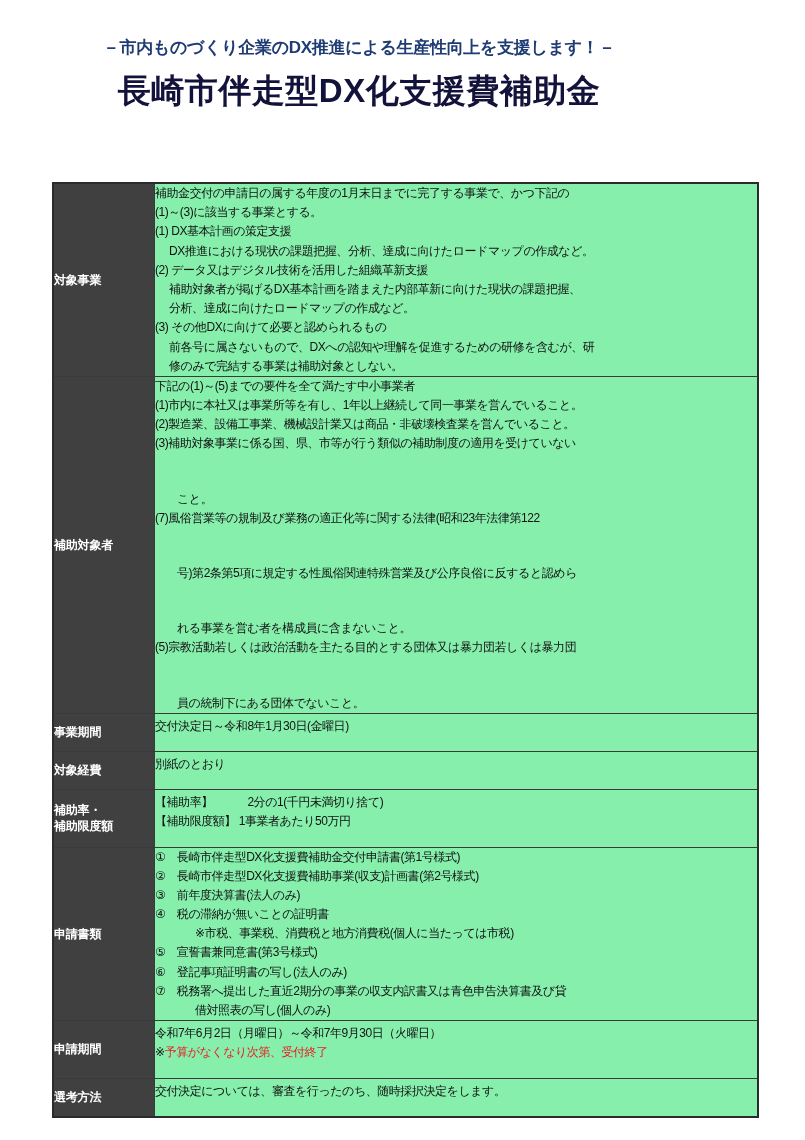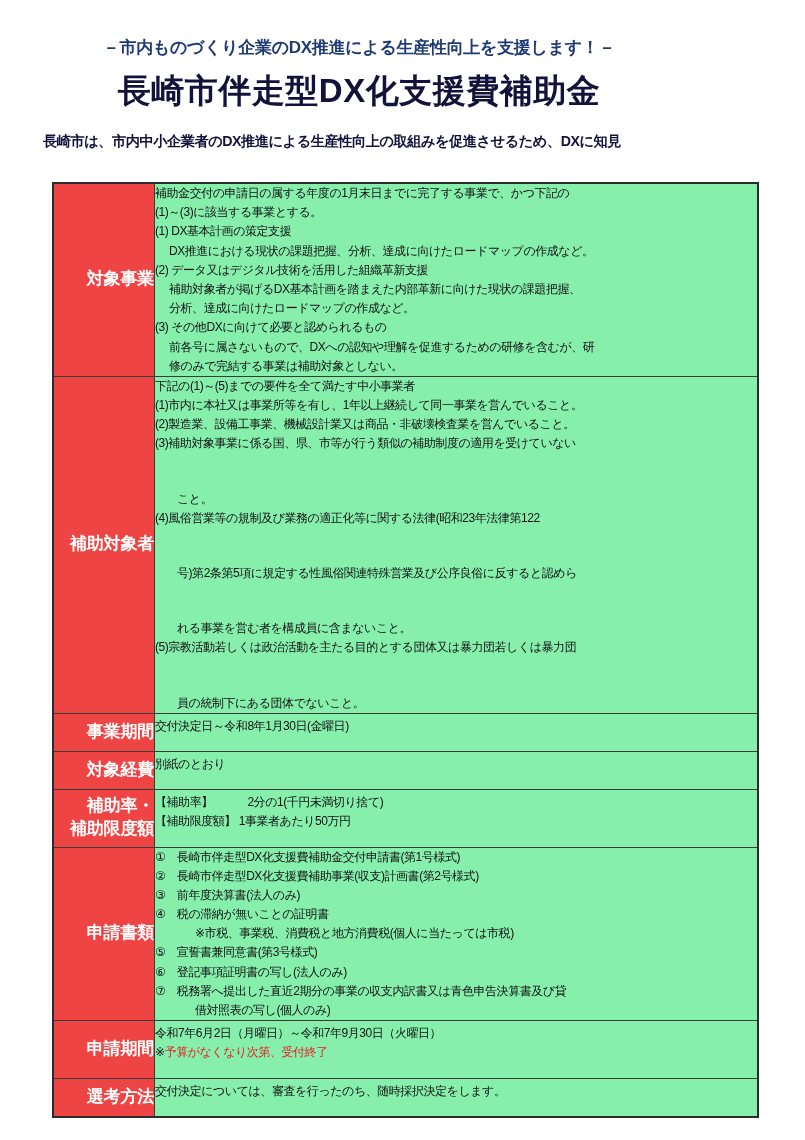--- a/index.html
+++ b/index.html
@@ -76,25 +76,25 @@
     table-layout: fixed;
     border: 2px solid #2b2b2b;
   }
   table.info td {
     border: 1px solid #3a3a3a;
     vertical-align: middle;
     padding: 0;
   }
   td.label {
     width: 100px;
-    background: #ef4444;
+    background: #404040;
     color: #ffffff;
-    font-size: 17px;
+    font-size: 12px;
     font-weight: 700;
-    text-align: right;
+    text-align: left;
     letter-spacing: -0.2px;
     line-height: 1.35;
     padding: 2px 2px;
   }
   td.label .lab-line {
     display: block;
     white-space: nowrap;
   }
   td.content {
     background: #86efac;
@@ -123,21 +123,20 @@
 <body>
 
 <div class="page">
 
   <div class="header">
     <div class="subtitle">－市内ものづくり企業のDX推進による生産性向上を支援します！－</div>
     <div class="main-title">長崎市伴走型DX化支援費補助金</div>
   </div>
 
   <div class="intro">
-    <span class="ln first">長崎市は、市内中小企業者のDX推進による生産性向上の取組みを促進させるため、DXに知見</span>
   </div>
 
   <div class="table-wrap">
     <table class="info">
       <tbody id="table-body">
           <tr>
             <td class="label">
               <span class="lab-line">対象事業</span>
             </td>
             <td class="content">
@@ -156,21 +155,21 @@
           <tr>
             <td class="label">
               <span class="lab-line">補助対象者</span>
             </td>
             <td class="content">
               <span class="line">下記の(1)～(5)までの要件を全て満たす中小事業者</span>
               <span class="line">(1)市内に本社又は事業所等を有し、1年以上継続して同一事業を営んでいること。</span>
               <span class="line">(2)製造業、設備工事業、機械設計業又は商品・非破壊検査業を営んでいること。</span>
               <span class="line">(3)補助対象事業に係る国、県、市等が行う類似の補助制度の適用を受けていない</span>
               <span class="line ind2">こと。</span>
-              <span class="line">(4)風俗営業等の規制及び業務の適正化等に関する法律(昭和23年法律第122</span>
+              <span class="line">(7)風俗営業等の規制及び業務の適正化等に関する法律(昭和23年法律第122</span>
               <span class="line ind2">号)第2条第5項に規定する性風俗関連特殊営業及び公序良俗に反すると認めら</span>
               <span class="line ind2">れる事業を営む者を構成員に含まないこと。</span>
               <span class="line">(5)宗教活動若しくは政治活動を主たる目的とする団体又は暴力団若しくは暴力団</span>
               <span class="line ind2">員の統制下にある団体でないこと。</span>
             </td>
           </tr>
           <tr class="tight">
             <td class="label">
               <span class="lab-line">事業期間</span>
             </td>

